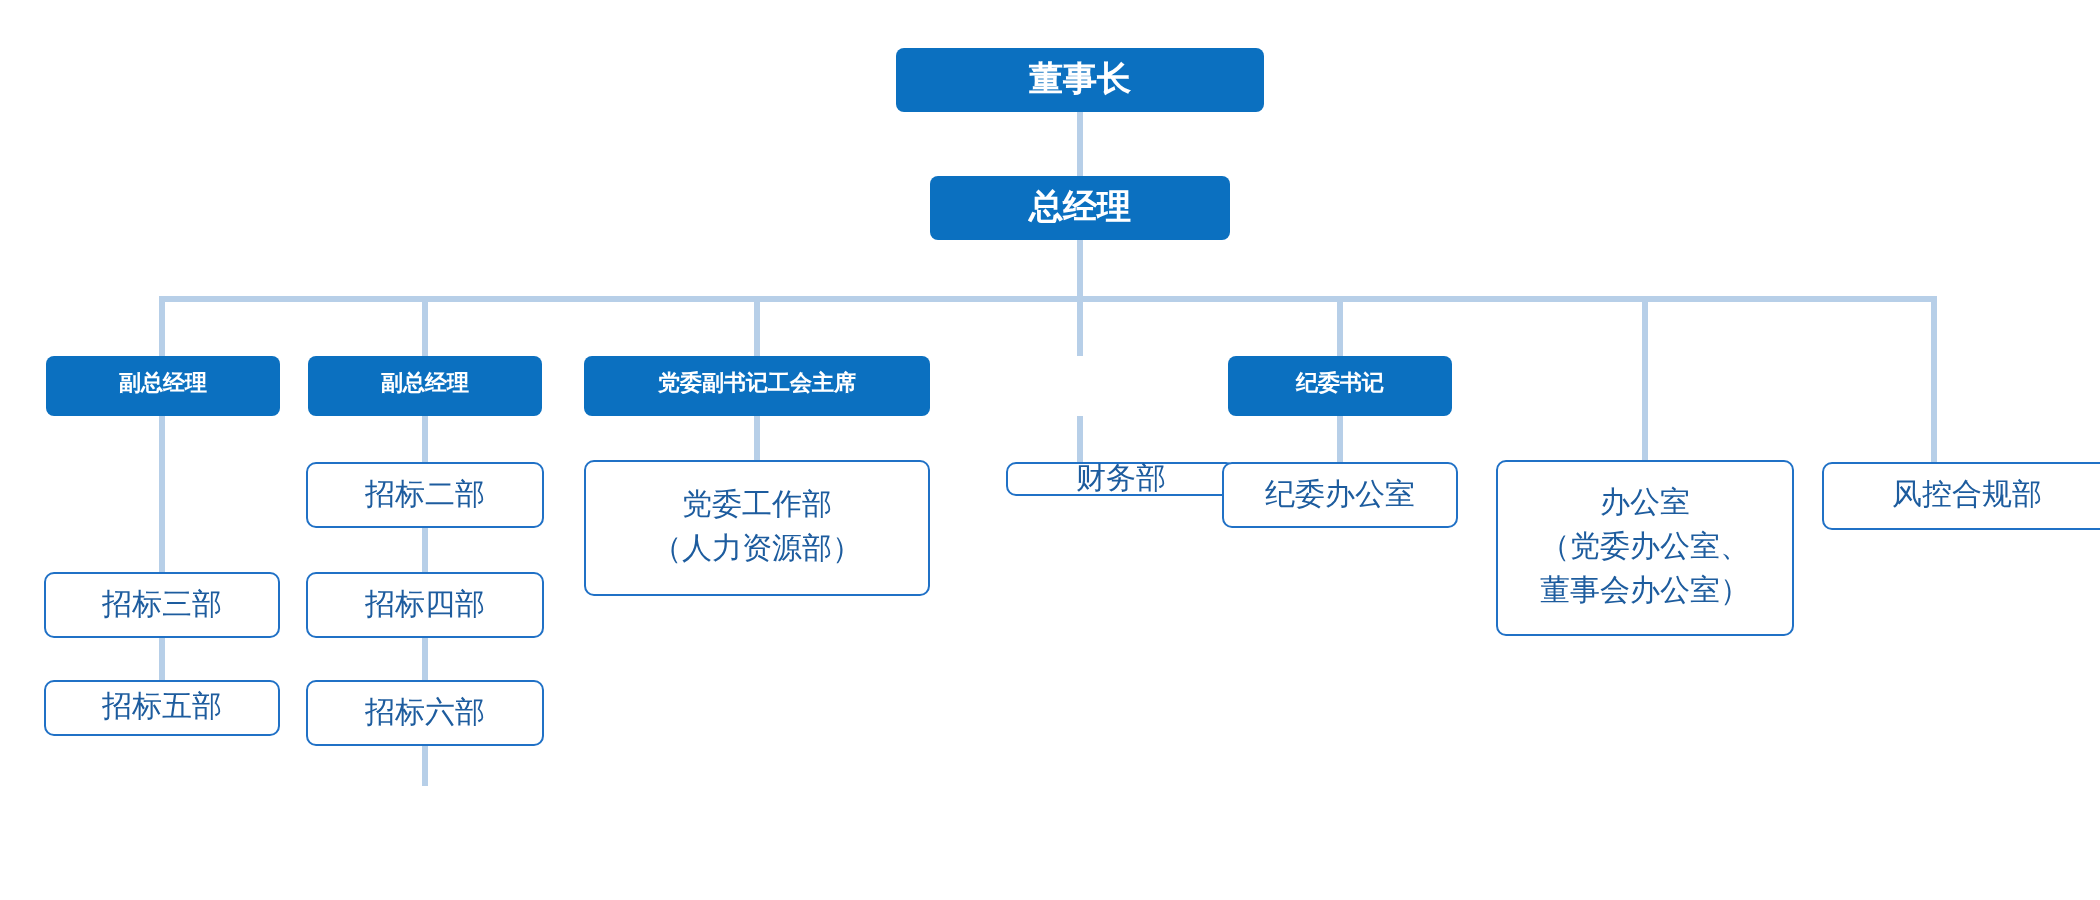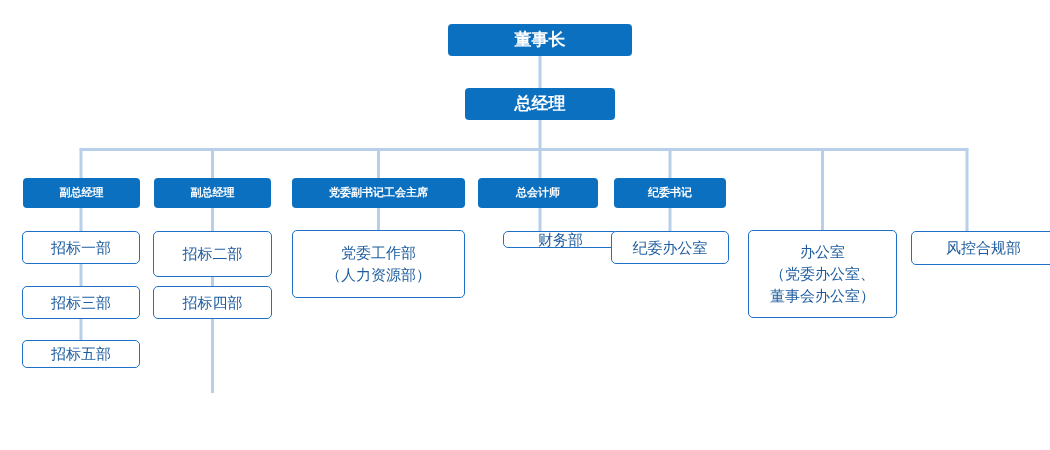--- a/index.html
+++ b/index.html
@@ -80,29 +80,28 @@
     </g>
   </svg>
 
   <div class="node exec" style="left:448px;top:24px;width:184px;height:32px">董事长</div>
 
   <div class="node exec" style="left:465px;top:88px;width:150px;height:32px">总经理</div>
 
   <div class="node head" style="left:23px;top:178px;width:117px;height:30px">副总经理</div>
   <div class="node head" style="left:154px;top:178px;width:117px;height:30px">副总经理</div>
   <div class="node head" style="left:292px;top:178px;width:173px;height:30px">党委副书记工会主席</div>
-  <div class="node head" style="left:478px;top:178px;width:120px;height:30px">总会计师</div>
   <div class="node head" style="left:614px;top:178px;width:112px;height:30px">纪委书记</div>
 
-  <div class="node dept" style="left:22px;top:231px;width:118px;height:33px">招标一部</div>
   <div class="node dept" style="left:22px;top:286px;width:118px;height:33px">招标三部</div>
   <div class="node dept" style="left:22px;top:340px;width:118px;height:28px">招标五部</div>
 
-  <div class="node dept" style="left:153px;top:231px;width:119px;height:46px">招标二部</div>
+  <div class="node dept" style="left:153px;top:231px;width:119px;height:33px">招标二部</div>
   <div class="node dept" style="left:153px;top:286px;width:119px;height:33px">招标四部</div>
+  <div class="node dept" style="left:153px;top:340px;width:119px;height:33px">招标六部</div>
 
   <div class="node dept" style="left:292px;top:230px;width:173px;height:68px">党委工作部
 （人力资源部）</div>
 
   <div class="node dept" style="left:503px;top:231px;width:115px;height:17px">财务部</div>
 
   <div class="node dept" style="left:611px;top:231px;width:118px;height:33px">纪委办公室</div>
 
   <div class="node dept" style="left:748px;top:230px;width:149px;height:88px">办公室
 （党委办公室、

